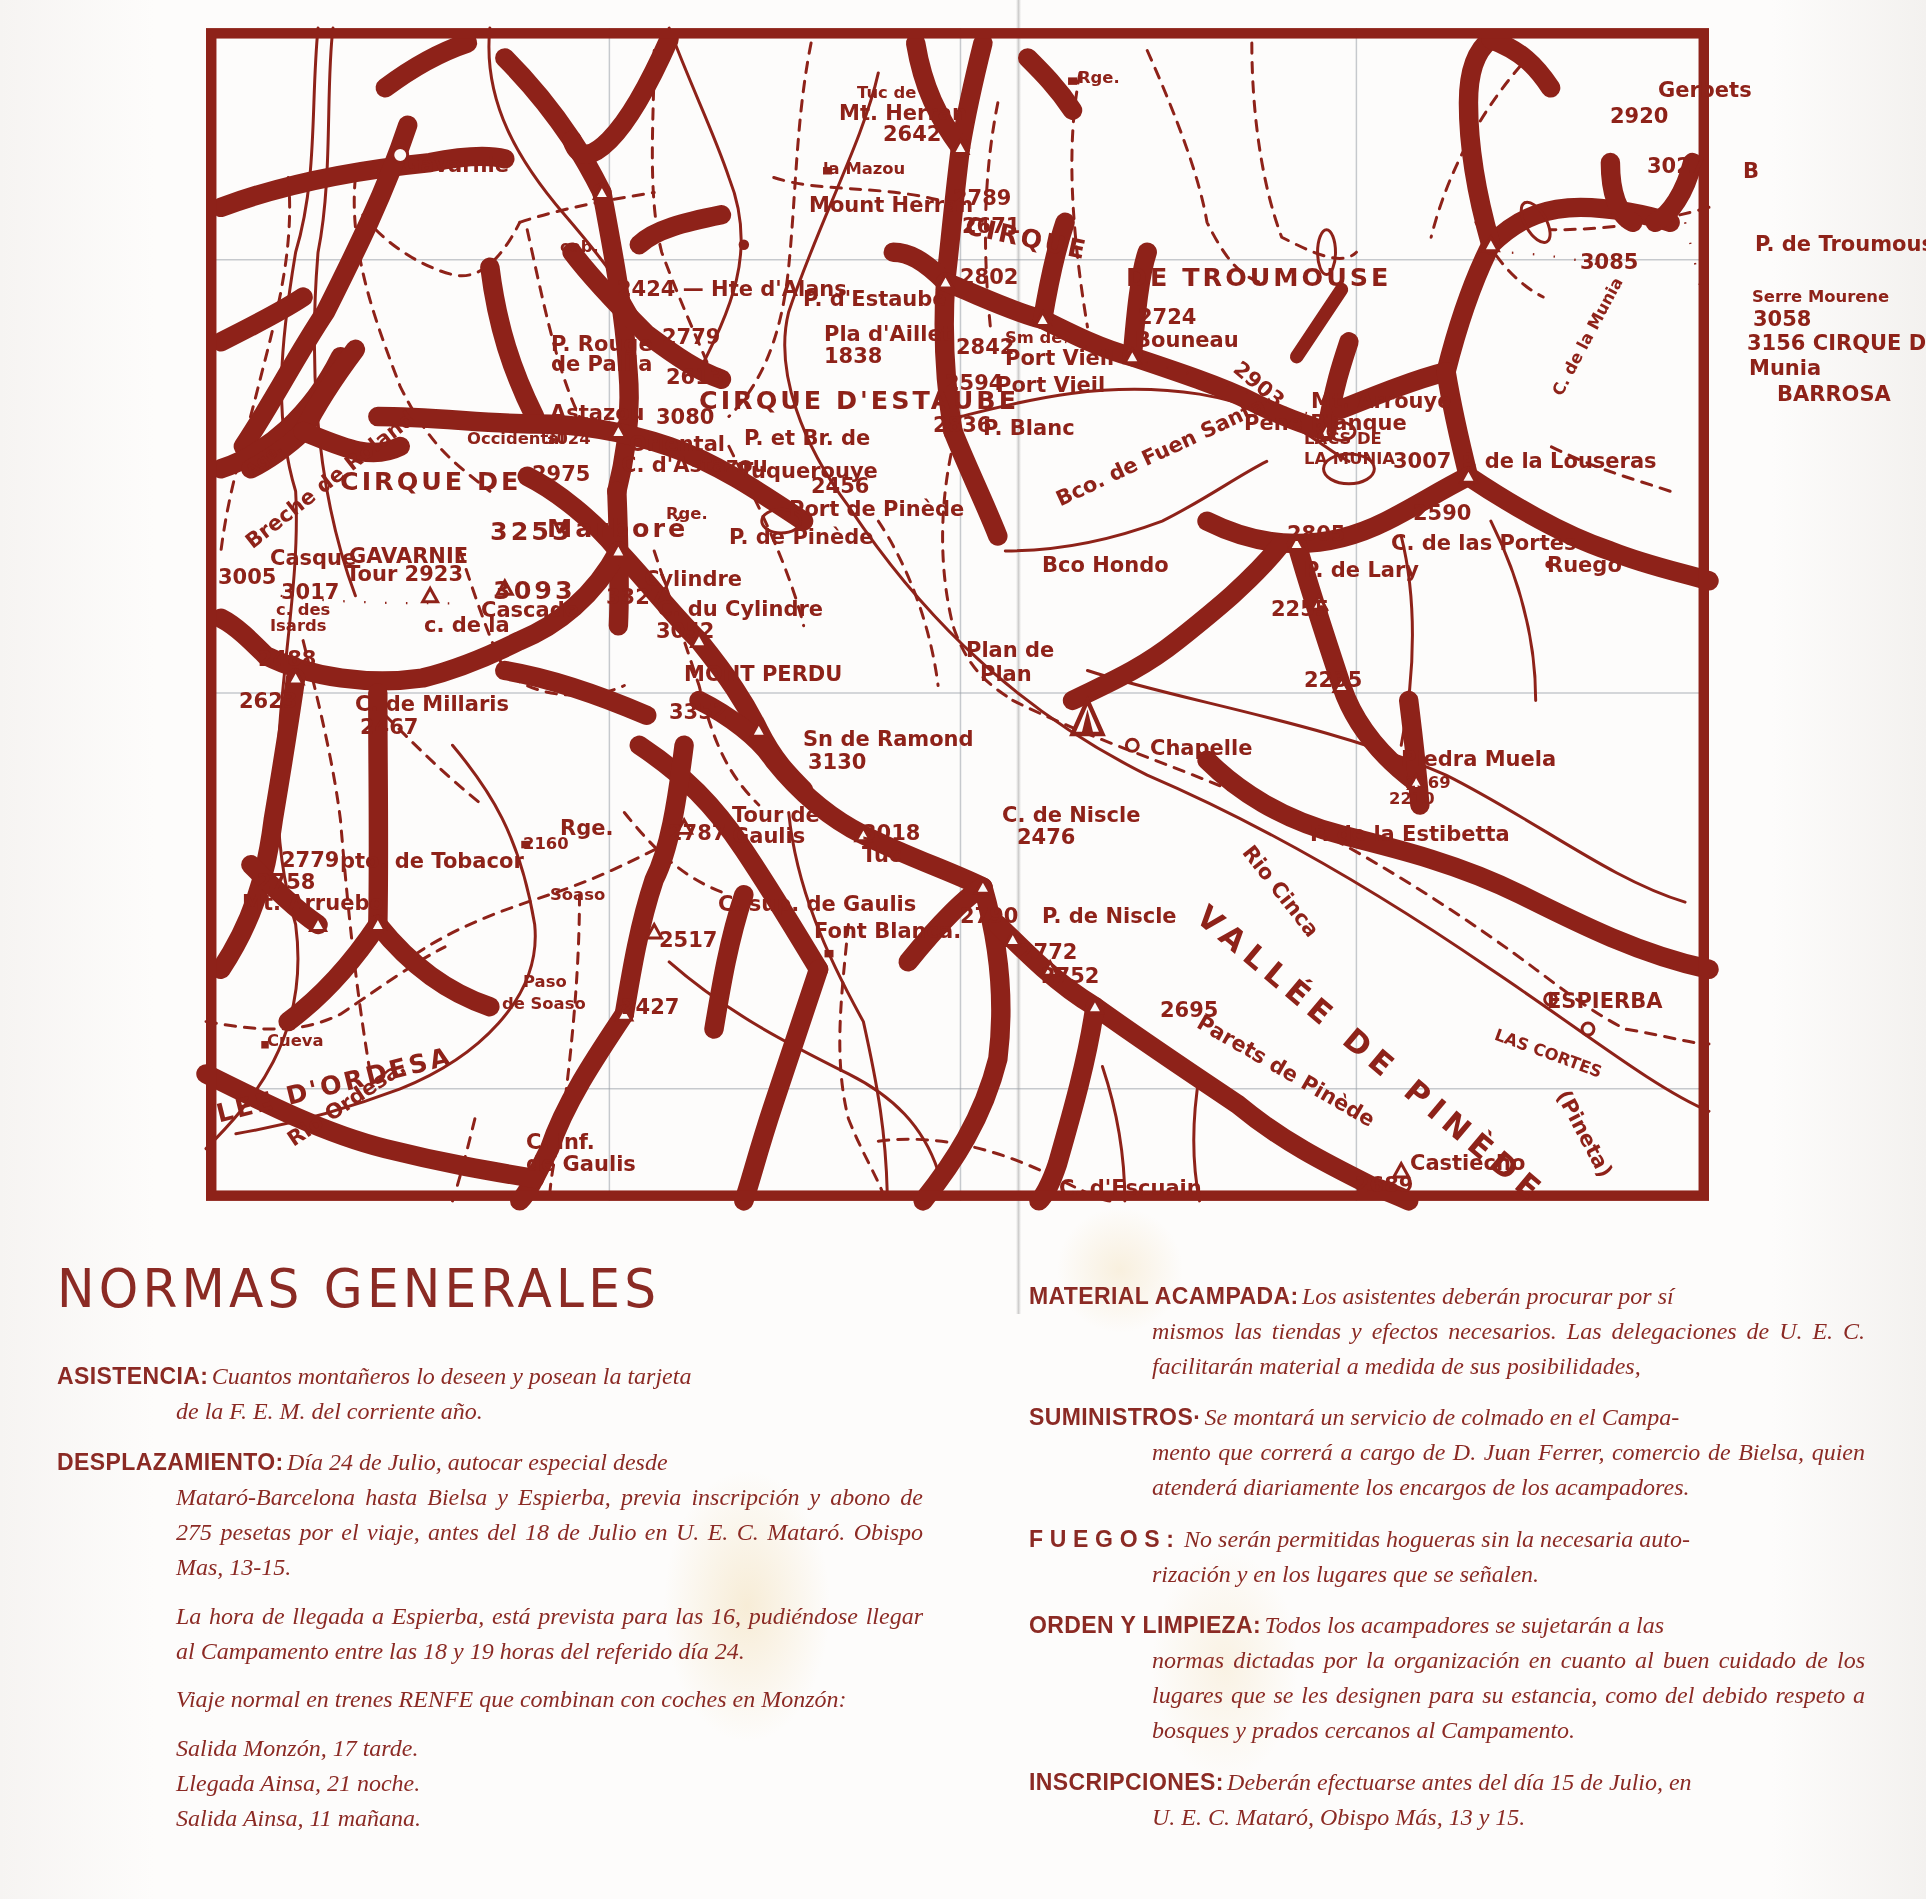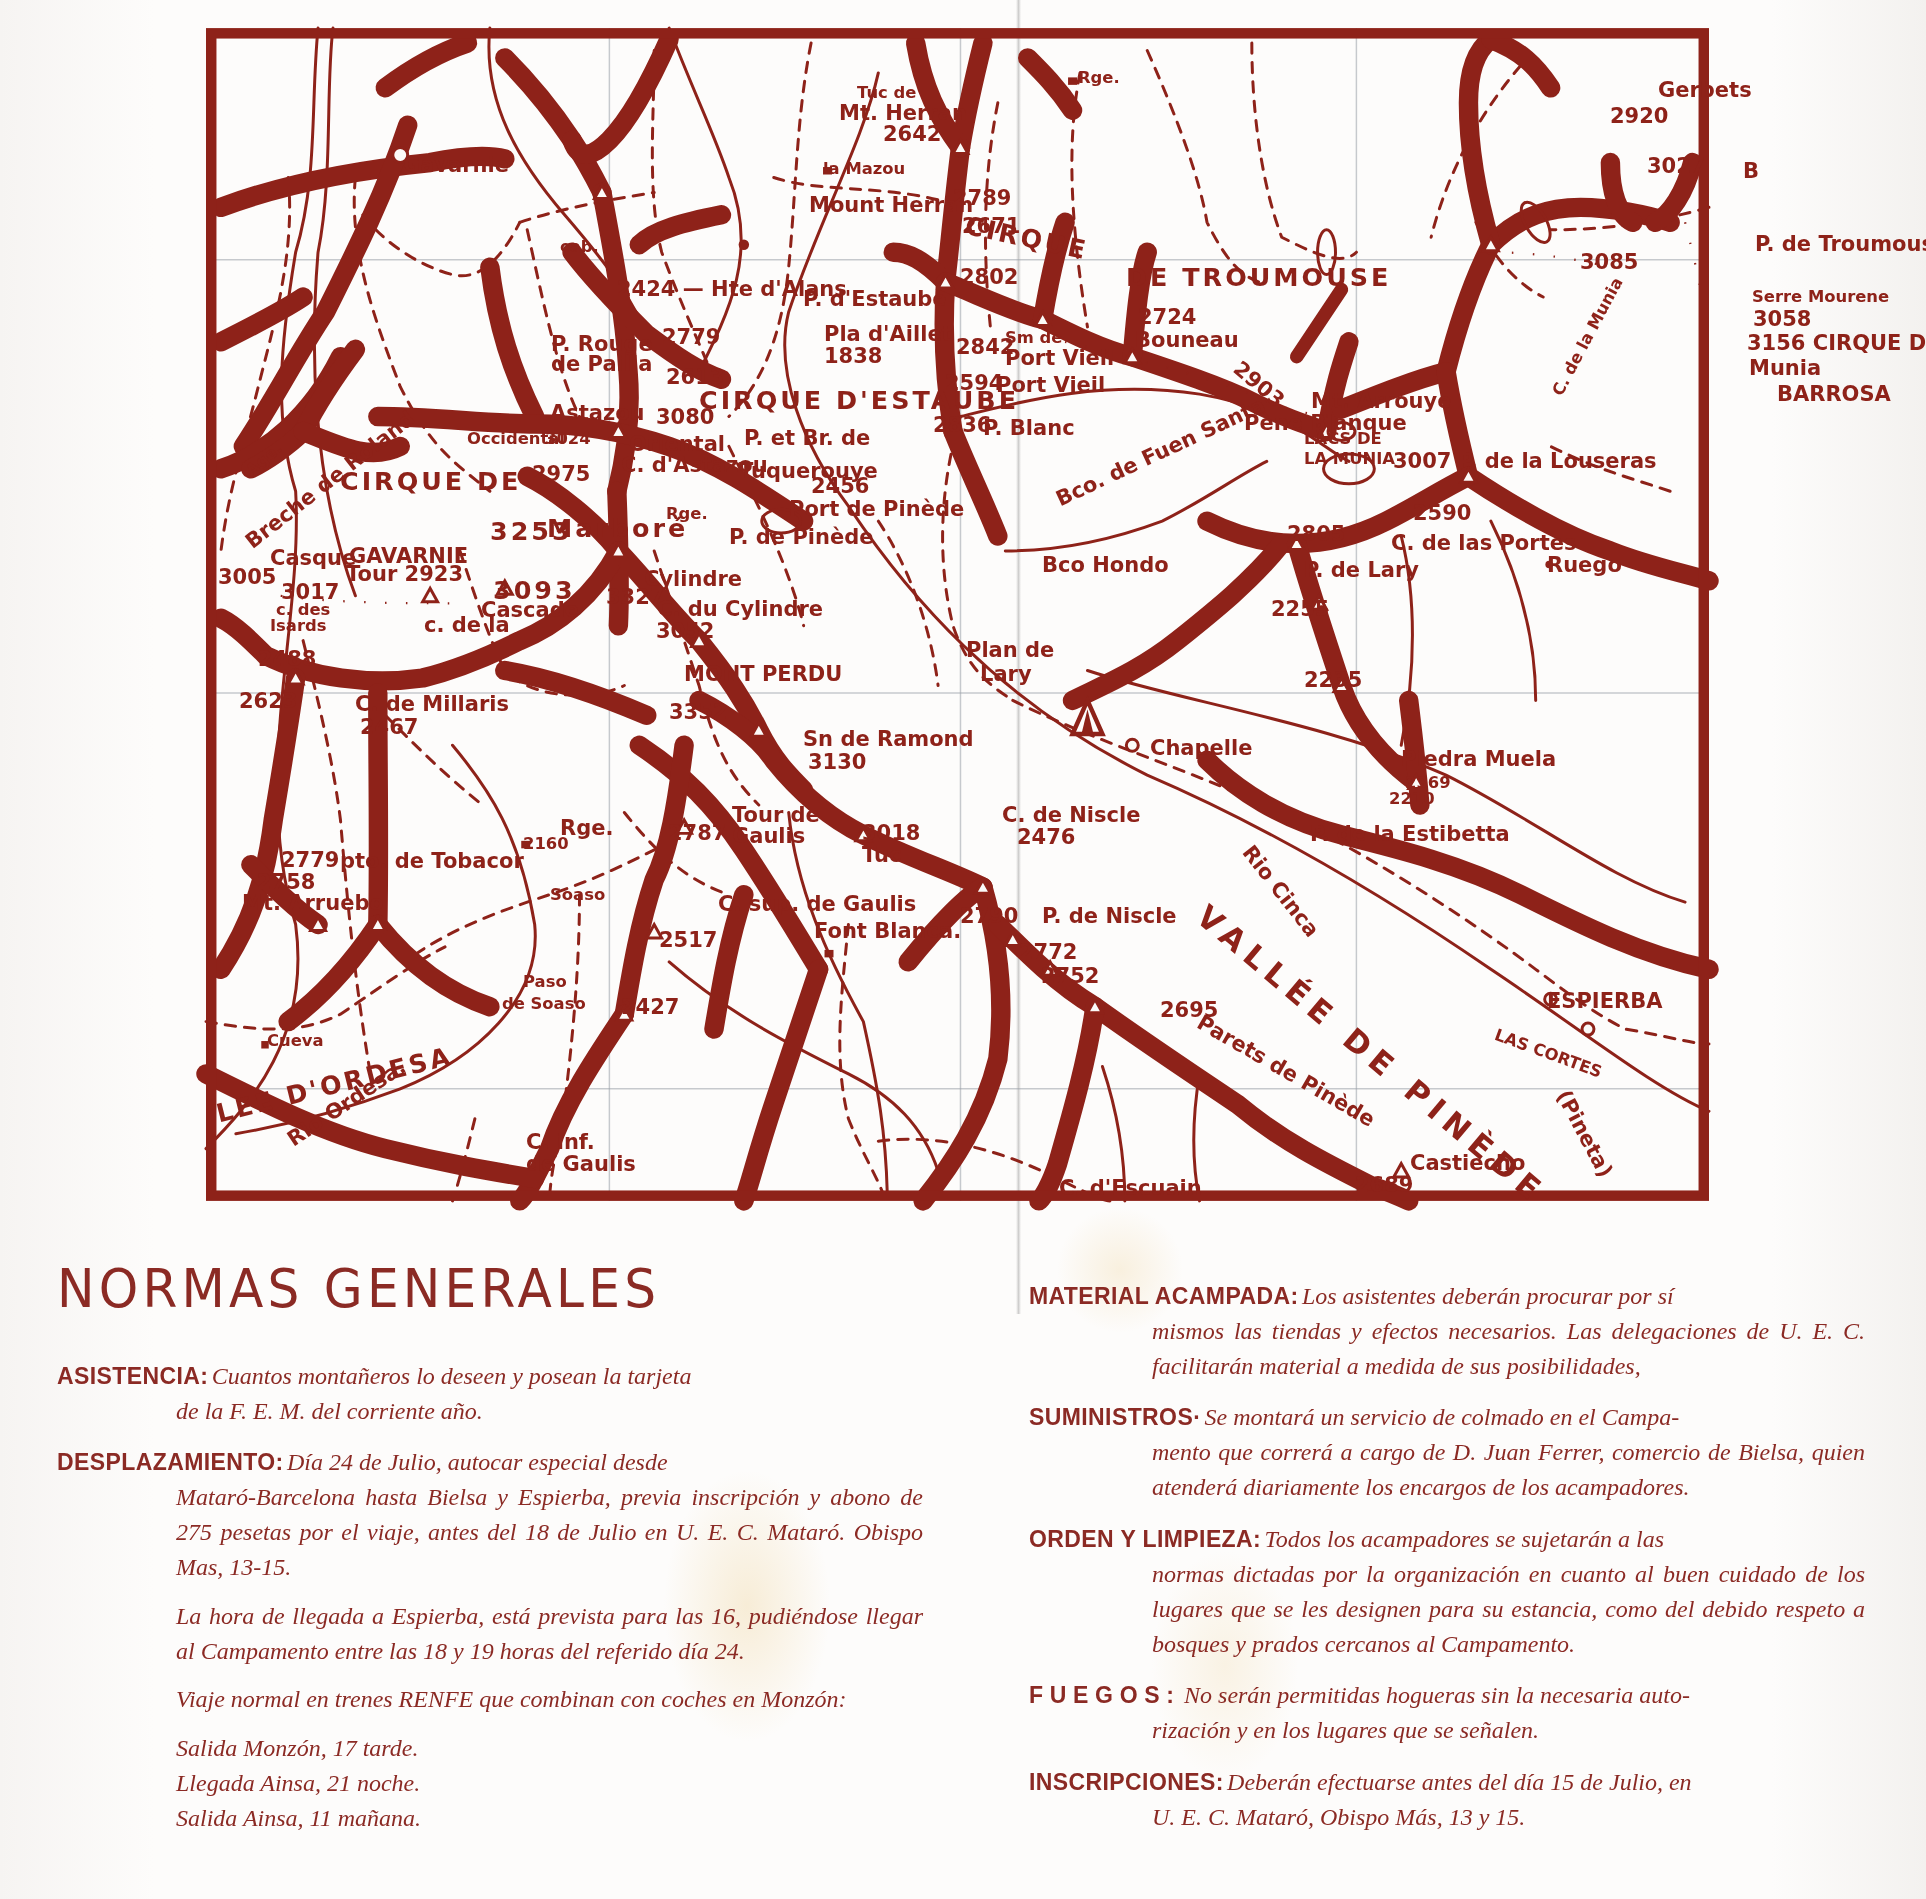--- a/index.html
+++ b/index.html
@@ -351,21 +351,21 @@
       <span class="map-label lbl-m" style="left: 450px; top: 593px;">3052</span>
       <span class="map-label lbl-m" style="left: 52px; top: 621px;">2488</span>
       <span class="map-label lbl-m" style="left: 478px; top: 636px;">MONT PERDU</span>
       <span class="map-label lbl-m" style="left: 33px; top: 663px;">2623</span>
       <span class="map-label lbl-m" style="left: 463px; top: 674px;">3352</span>
       <span class="map-label lbl-m" style="left: 149px; top: 666px;">C. de Millaris</span>
       <span class="map-label lbl-m" style="left: 154px; top: 689px; text-align: center;">2467</span>
       <span class="map-label lbl-m" style="left: 597px; top: 701px;">Sn de Ramond</span>
       <span class="map-label lbl-m" style="left: 602px; top: 724px;">3130</span>
       <span class="map-label lbl-m" style="left: 760px; top: 612px;">Plan de</span>
-      <span class="map-label lbl-m" style="left: 774px; top: 636px;">Lary</span>
+      <span class="map-label lbl-m" style="left: 774px; top: 636px;">Plan</span>
       <span class="map-label lbl-m" style="left: 1065px; top: 571px;">2255</span>
       <span class="map-label lbl-m" style="left: 1098px; top: 642px;">2235</span>
       <span class="map-label lbl-m" style="left: 944px; top: 710px;">Chapelle</span>
       <span class="map-label lbl-m" style="left: 1195px; top: 721px;">Piedra Muela</span>
       <span class="map-label lbl-s" style="left: 1199px; top: 747px;">2369</span>
       <span class="map-label lbl-s" style="left: 1183px; top: 763px;">2210</span>
       <span class="map-label lbl-m" style="left: 1104px; top: 796px;">P. de la Estibetta</span>
       <span class="map-label lbl-m" style="left: 796px; top: 777px;">C. de Niscle</span>
       <span class="map-label lbl-m" style="left: 811px; top: 799px;">2476</span>
       <span class="map-label lbl-m" style="left: 526px; top: 777px;">Tour de</span>
@@ -447,35 +447,35 @@
   <div class="rule">
     <div class="rule-first">
       <span class="rule-head">SUMINISTROS·</span>
       <span class="rule-body">Se montará un servicio de colmado en el Campa-</span>
     </div>
     <div class="rule-body indent-r">mento que correrá a cargo de D. Juan Ferrer, comercio de Bielsa, quien atenderá diariamente los encargos de los acampadores.</div>
   </div>
 
   <div class="rule">
     <div class="rule-first">
+      <span class="rule-head spaced">FUEGOS:</span>
+      <span class="rule-body">No serán permitidas hogueras sin la necesaria auto-</span>
+    </div>
+    <div class="rule-body indent-r">rización y en los lugares que se señalen.</div>
+  </div>
+
+  <div class="rule">
+    <div class="rule-first">
       <span class="rule-head">ORDEN Y LIMPIEZA:</span>
       <span class="rule-body">Todos los acampadores se sujetarán a las</span>
     </div>
     <div class="rule-body indent-r">normas dictadas por la organización en cuanto al buen cuidado de los lugares que se les designen para su estancia, como del debido respeto a bosques y prados cercanos al Campamento.</div>
   </div>
 
   <div class="rule">
     <div class="rule-first">
-      <span class="rule-head spaced">FUEGOS:</span>
-      <span class="rule-body">No serán permitidas hogueras sin la necesaria auto-</span>
-    </div>
-    <div class="rule-body indent-r">rización y en los lugares que se señalen.</div>
-  </div>
-
-  <div class="rule">
-    <div class="rule-first">
       <span class="rule-head">INSCRIPCIONES:</span>
       <span class="rule-body">Deberán efectuarse antes del día 15 de Julio, en</span>
     </div>
     <div class="rule-body indent-r">U. E. C. Mataró, Obispo Más, 13 y 15.</div>
   </div>
 </div>
 
 
 </body></html>

